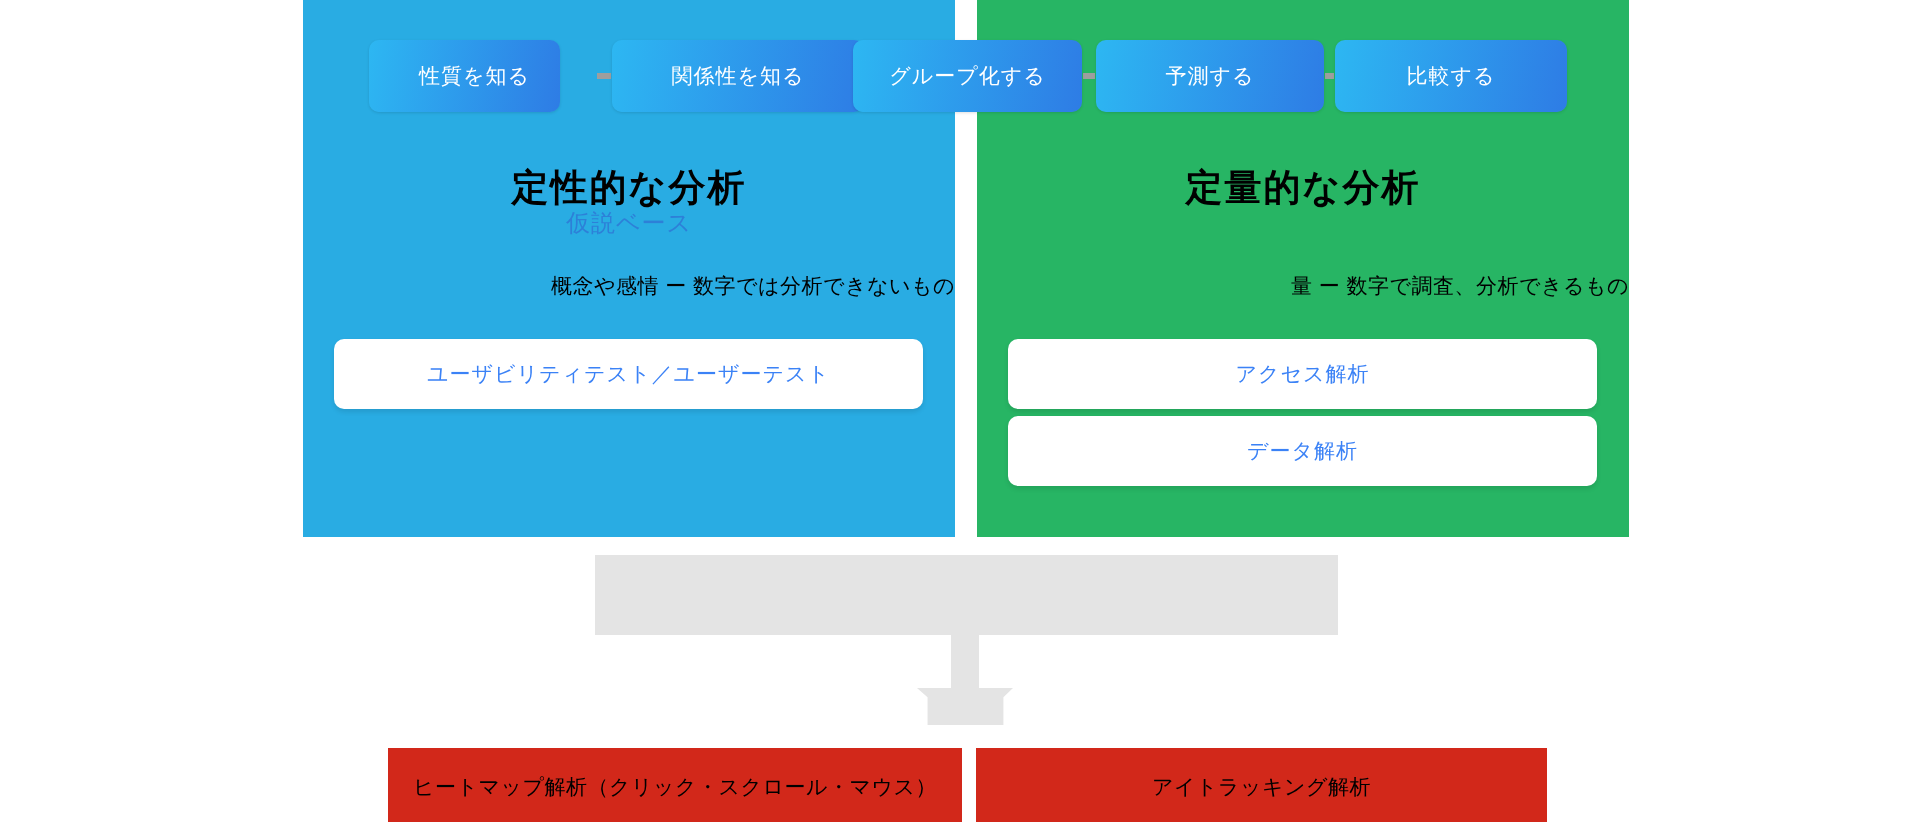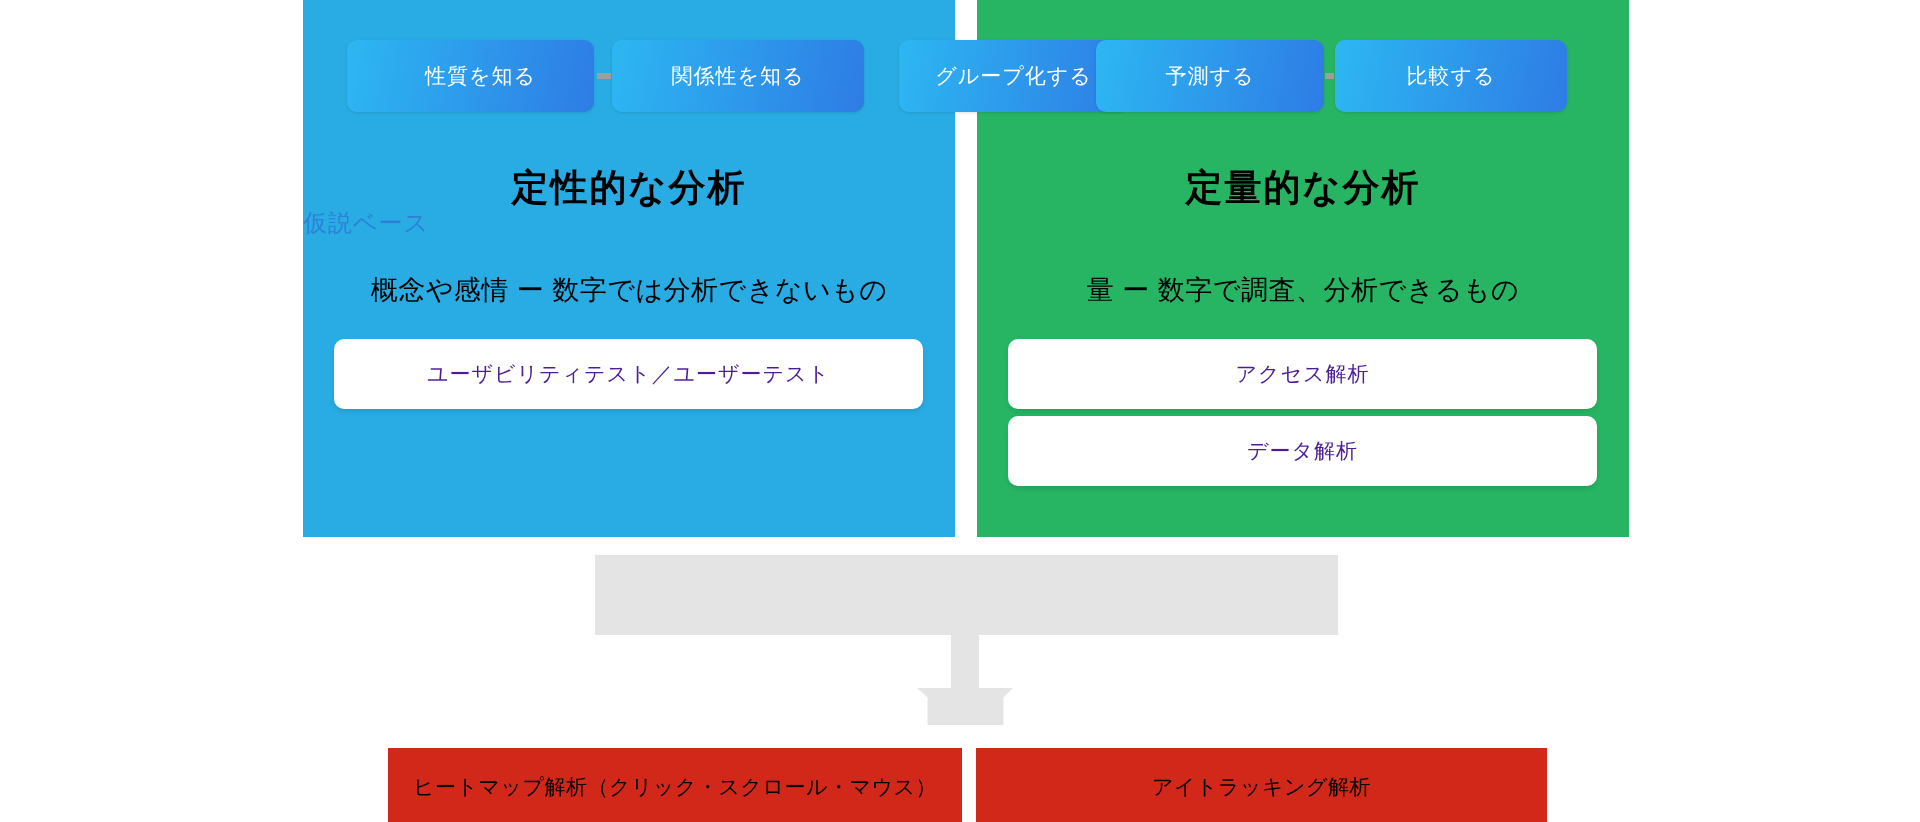--- a/index.html
+++ b/index.html
@@ -28,23 +28,23 @@
     background: linear-gradient(100deg, #2db7f2 0%, #2e7ce5 100%);
     color: #ffffff;
     font-size: 21px;
     display: flex;
     align-items: center;
     justify-content: center;
     letter-spacing: 1px;
     box-shadow: 0 1px 3px rgba(0,0,0,0.12);
     z-index: 3;
   }
-  .pill1 { left: 347px;  width: 247px; padding-left: 20px; }
+  .pill1 { left: 369px;  width: 191px; padding-left: 20px; }
   .pill2 { left: 612px;  width: 252px; }
-  .pill3 { left: 899px;  width: 229px; text-align: center; }
+  .pill3 { left: 853px;  width: 229px; text-align: center; }
   .pill4 { left: 1096px; width: 228px; }
   .pill5 { left: 1335px; width: 232px; }
 
   .connector {
     position: absolute;
     top: 73px;
     height: 6px;
     background: #9e9e9e;
     z-index: 2;
   }
@@ -61,47 +61,48 @@
     text-align: center;
     font-size: 37px;
     font-weight: bold;
     color: #000000;
     letter-spacing: 2px;
   }
   .panel-subtitle {
     position: absolute;
     top: 207px;
     width: 100%;
+    text-align: center;
     font-size: 24px;
     color: #2d80d8;
     letter-spacing: 1px;
   }
   .panel-desc {
     position: absolute;
     top: 272px;
     width: 100%;
-    text-align: center;
-    font-size: 27px;
+    text-align: right;
+    font-size: 21px;
     color: #000000;
     letter-spacing: 0.5px;
   }
 
   
   .card {
     position: absolute;
     left: 31px;
     width: 589px;
     height: 70px;
     background: #ffffff;
     border-radius: 10px;
     display: flex;
     align-items: center;
     justify-content: center;
     font-size: 21px;
-    color: #4c1d95;
+    color: #3b82f6;
     box-shadow: 0 3px 5px rgba(0,0,0,0.10);
     letter-spacing: 1px;
   }
   .card.row1 { top: 339px; }
   .card.row2 { top: 416px; }
 
   
   .merge-bar {
     position: absolute;
     left: 595px; top: 555px;

